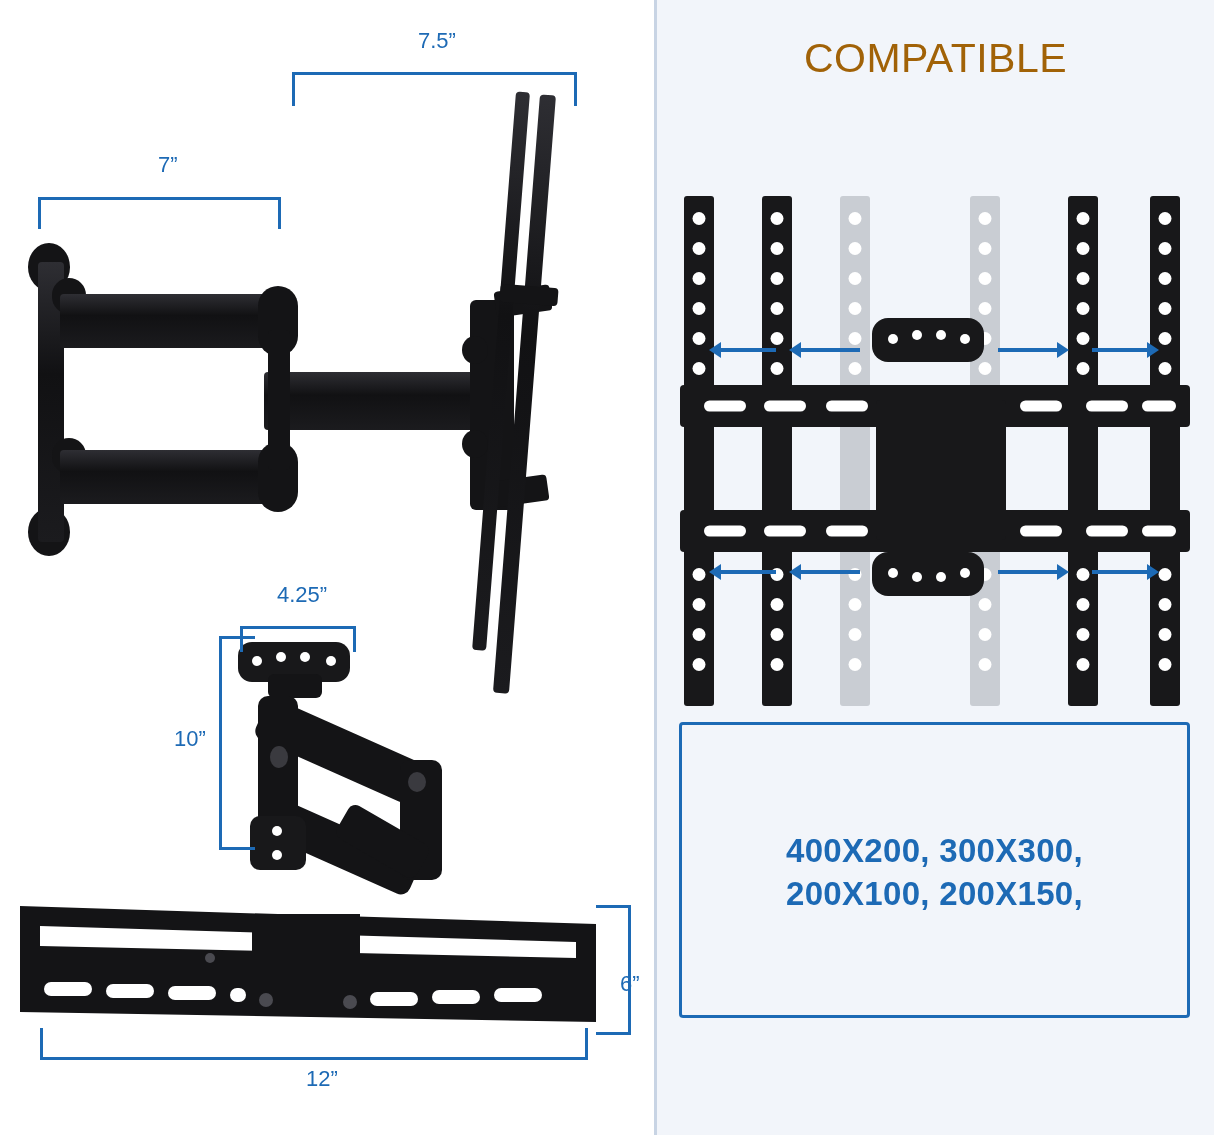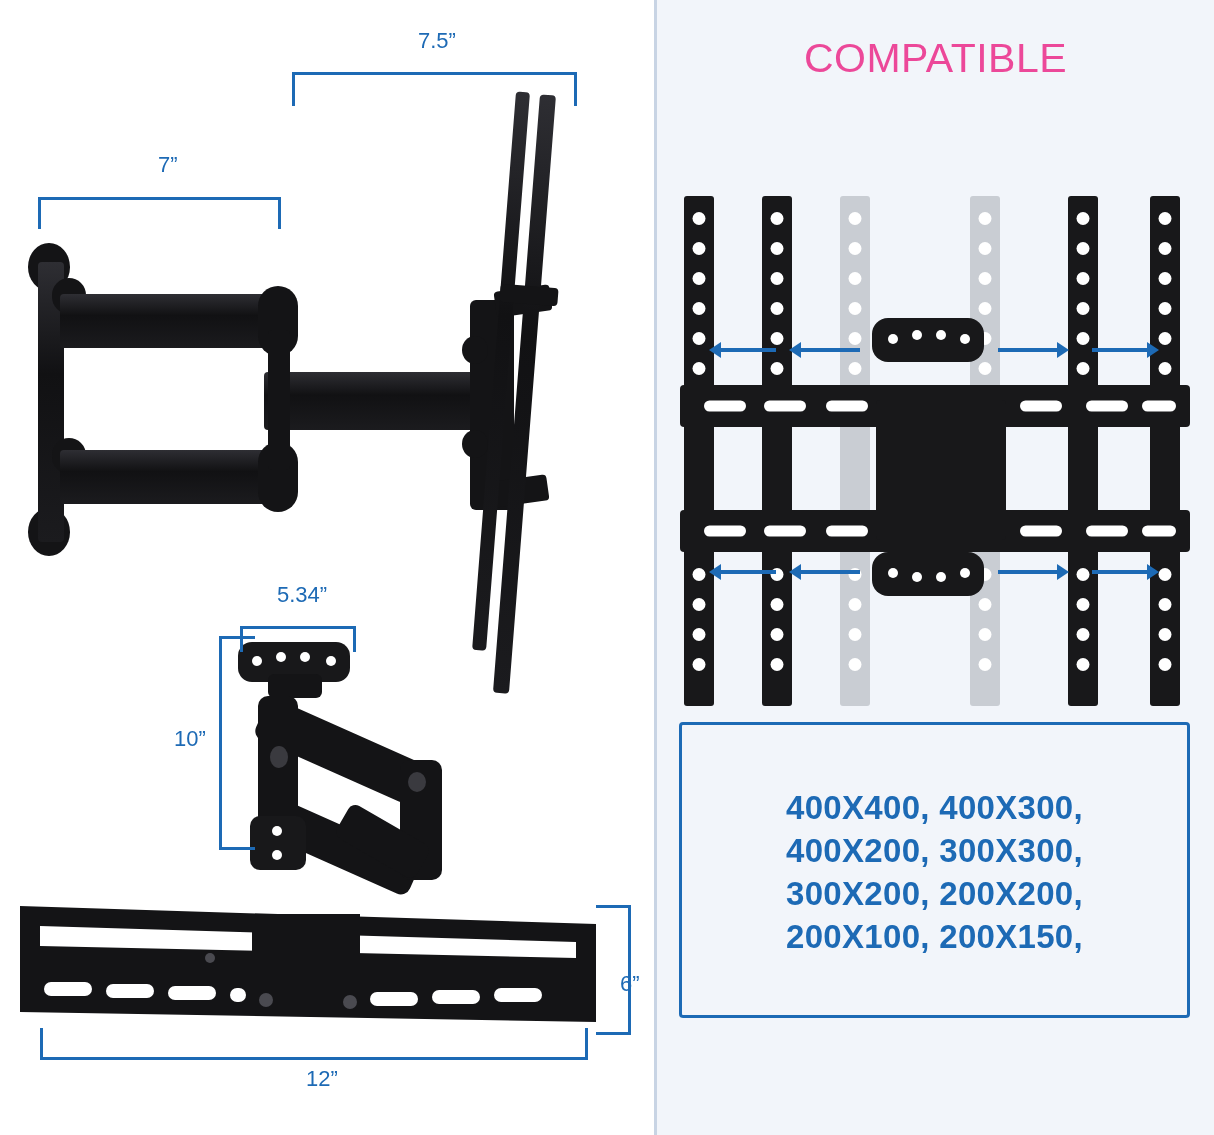--- a/index.html
+++ b/index.html
@@ -13,21 +13,21 @@
   #root{position:absolute;inset:0;}
 
   
   .left-panel{position:absolute;left:0;top:0;width:654px;height:1135px;background:#ffffff;}
   .right-panel{position:absolute;left:657px;top:0;width:557px;height:1135px;background:#f2f5fa;}
   .divider{position:absolute;left:654px;top:0;width:3px;height:1135px;background:#c8d4e4;}
 
   
   .vesa-title{
     position:absolute;left:657px;top:32px;width:557px;
-    text-align:center;color:#ec4899;
+    text-align:center;color:#a16207;
     font-size:41px;line-height:52px;letter-spacing:.5px;font-weight:400;
   }
   .vesa-title div{white-space:nowrap;}
 
   
   .vesa-art{position:absolute;left:680px;top:190px;width:510px;height:520px;}
 
   .rail{position:absolute;width:30px;background:#18181a;border-radius:3px;}
   .rail.grey{background:#c9cdd3;}
   .rail .hole{
@@ -172,21 +172,21 @@
           </g>
           <g fill="#4a4a50">
             <circle cx="252" cy="104" r="7"></circle>
             <circle cx="336" cy="106" r="7"></circle>
             <circle cx="196" cy="62" r="5"></circle>
           </g>
         </svg>
       </div>
     </div>
 
-    <div class="dim-label" style="left:277px;top:582px;">5.34”</div>
+    <div class="dim-label" style="left:277px;top:582px;">4.25”</div>
     <div class="dim-h" style="left:240px;top:626px;width:116px;"></div>
     <div class="tick-v" style="left:240px;top:626px;height:26px;"></div>
     <div class="tick-v" style="left:353px;top:626px;height:26px;"></div>
 
     <div class="dim-label" style="left:174px;top:726px;">10”</div>
     <div class="dim-v" style="left:219px;top:636px;height:214px;"></div>
     <div class="tick-h" style="left:219px;top:636px;width:36px;"></div>
     <div class="tick-h" style="left:219px;top:847px;width:36px;"></div>
 
     <div class="dim-label" style="left:620px;top:971px;">6”</div>
@@ -325,19 +325,17 @@
     <div class="arrow right" style="left:318px;top:158px;width:60px;"></div>
     <div class="arrow right" style="left:412px;top:158px;width:56px;"></div>
 
     <div class="arrow left" style="left:40px;top:380px;width:56px;"></div>
     <div class="arrow left" style="left:120px;top:380px;width:60px;"></div>
     <div class="arrow right" style="left:318px;top:380px;width:60px;"></div>
     <div class="arrow right" style="left:412px;top:380px;width:56px;"></div>
   </div>
 
   <div class="patterns-box">
-    <div class="line">400X400, 400X300,</div>
     <div class="line">400X200, 300X300,</div>
-    <div class="line">300X200, 200X200,</div>
     <div class="line">200X100, 200X150,</div>
   </div>
 
 </div>
 
 </body></html>

